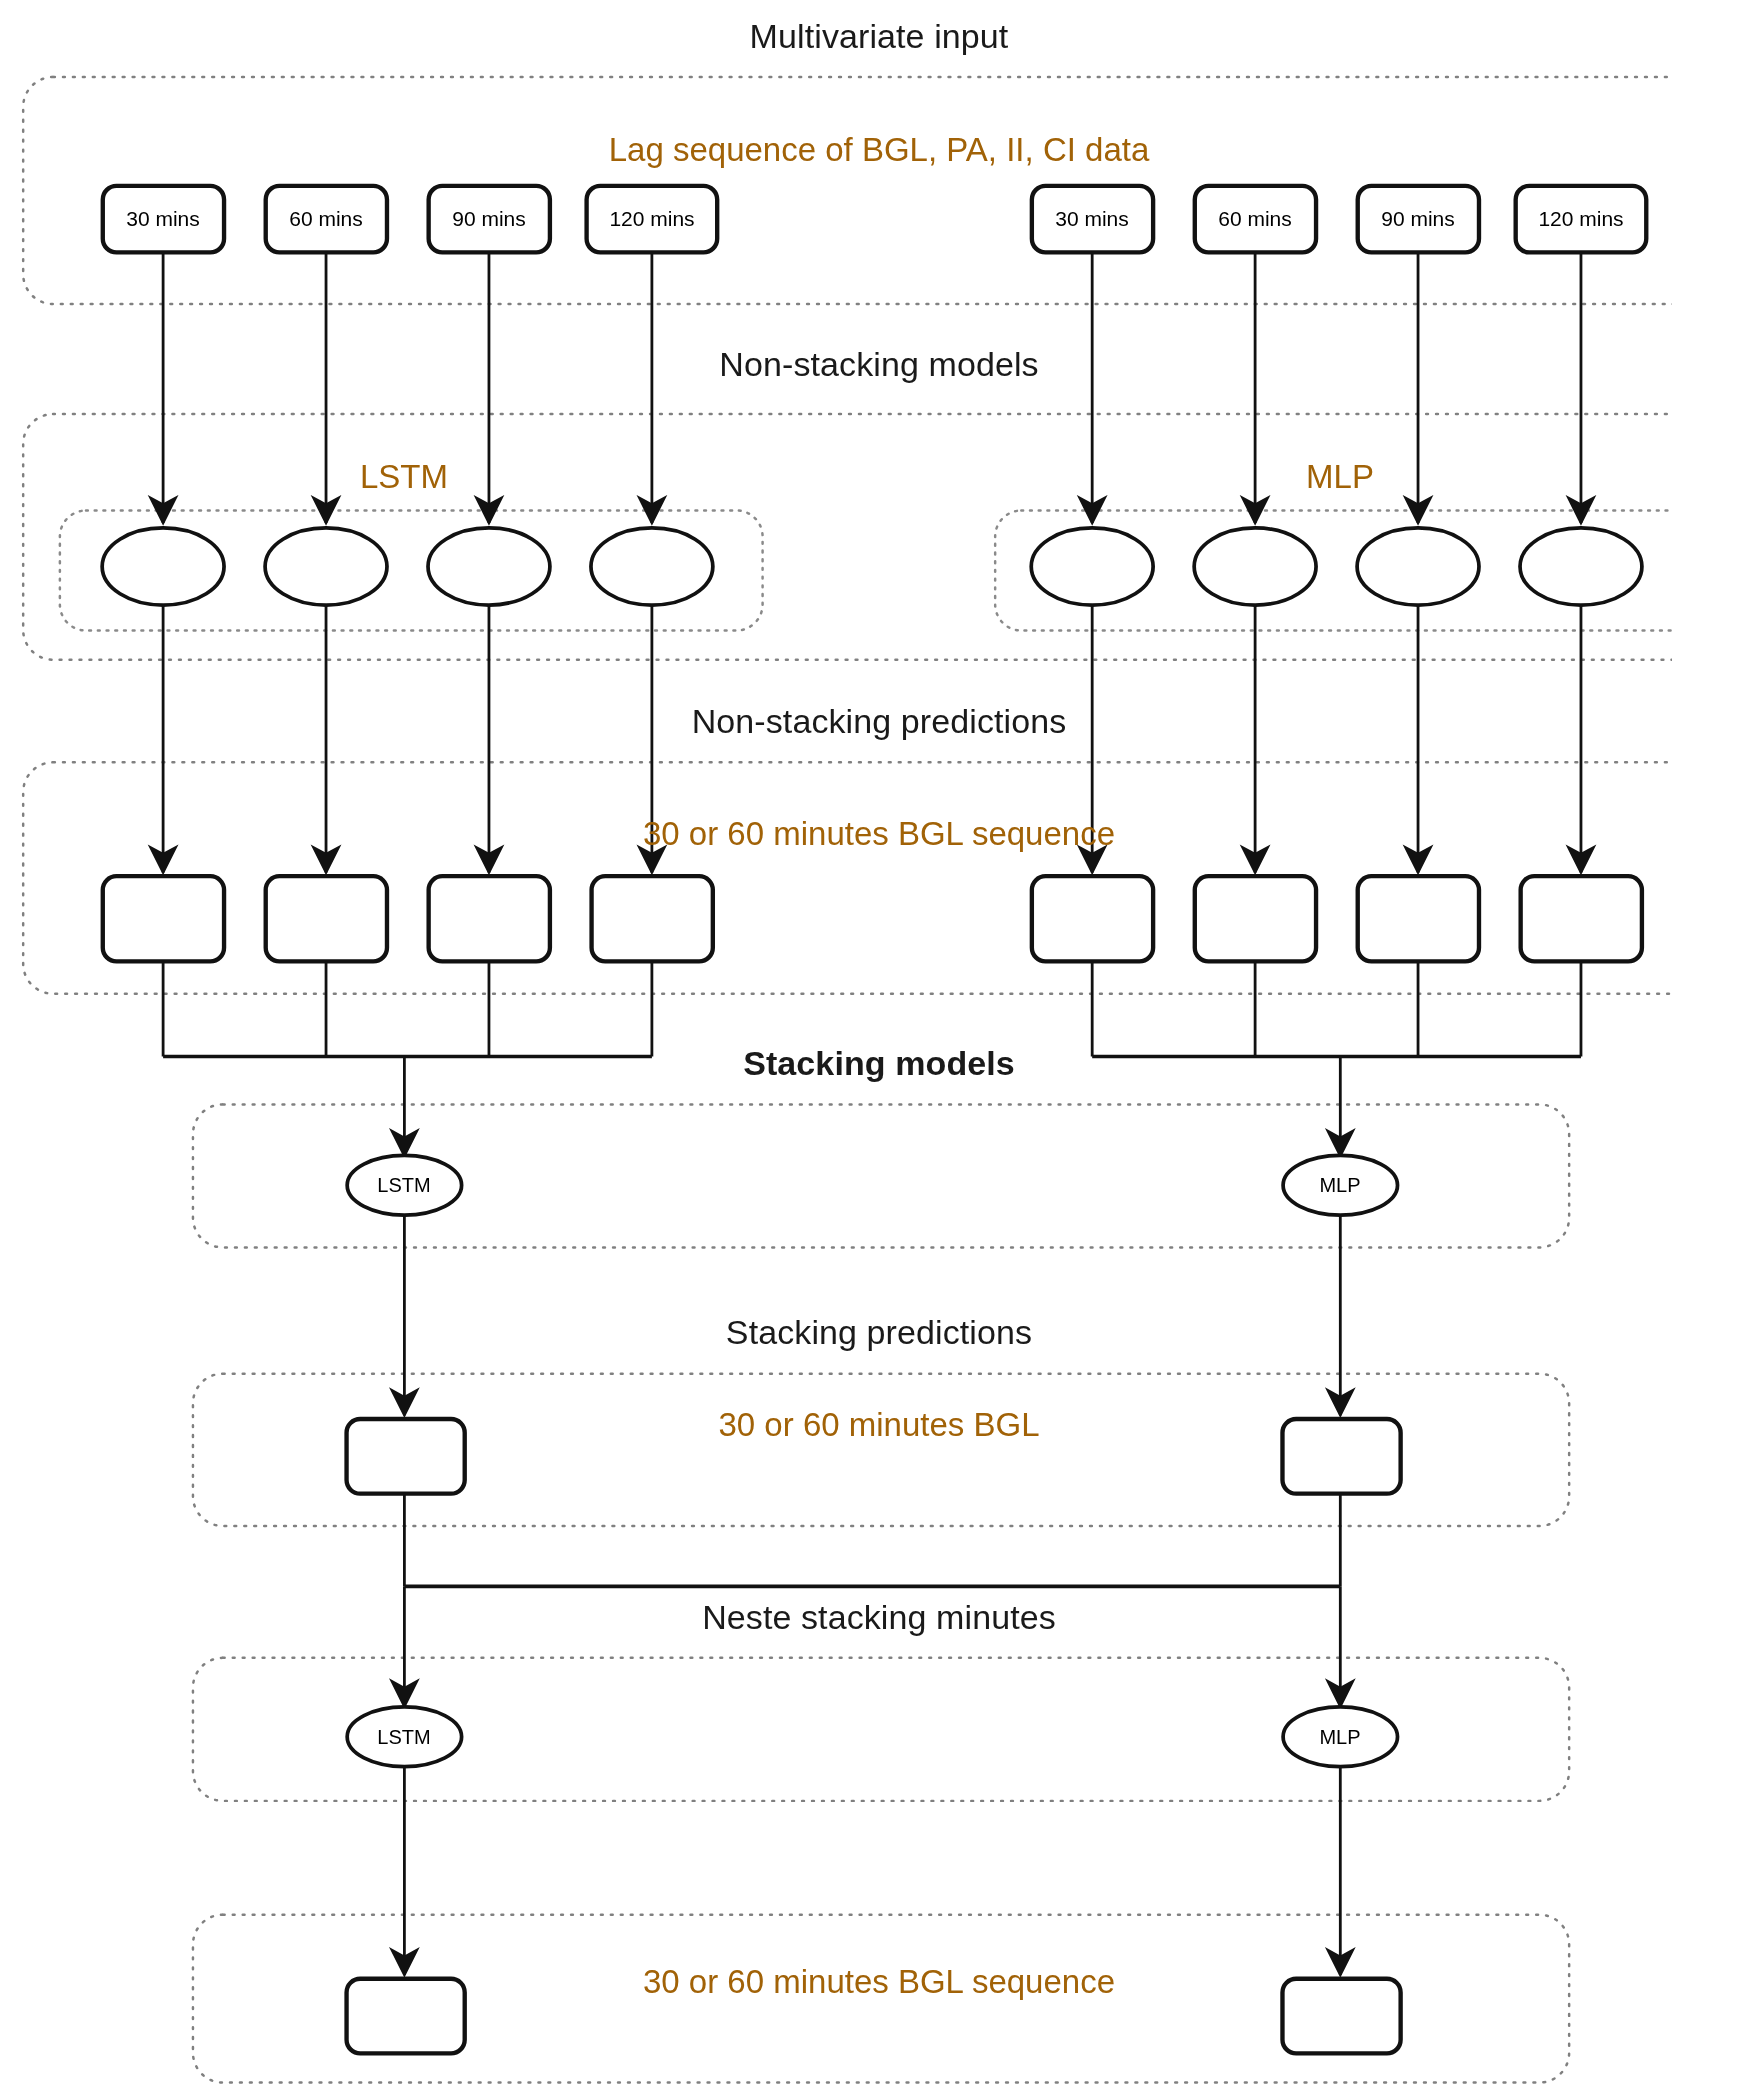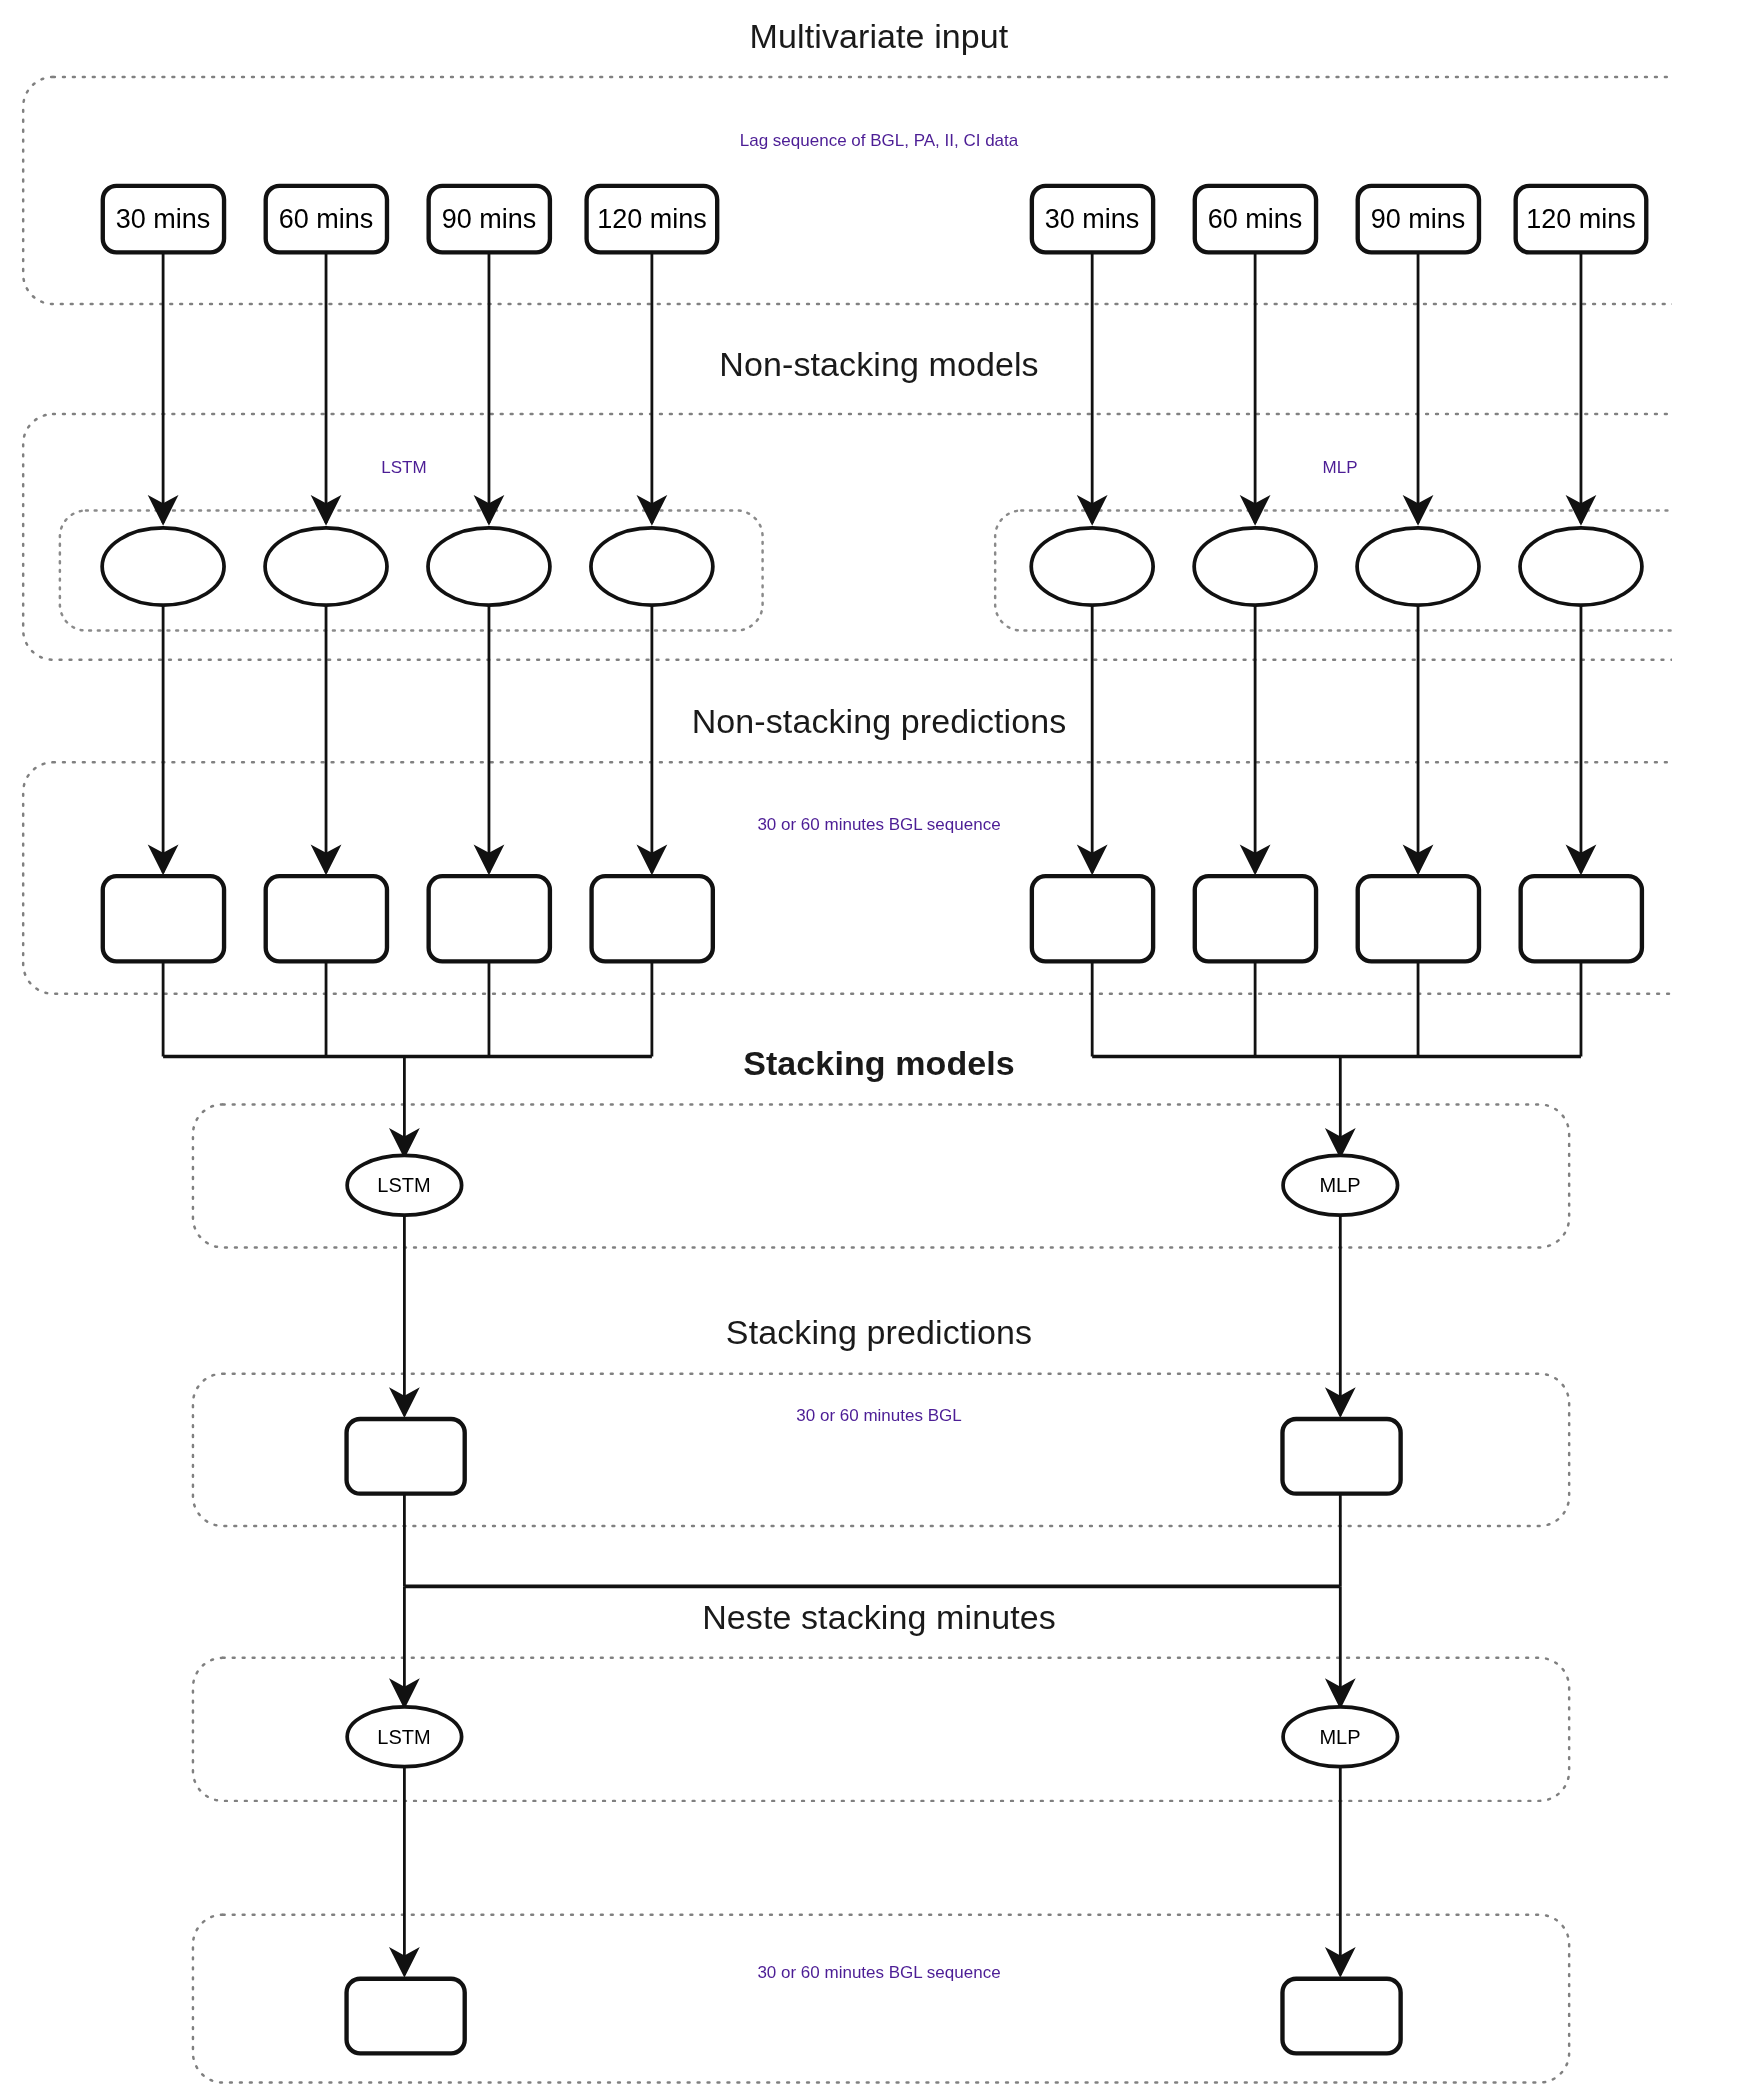--- a/index.html
+++ b/index.html
@@ -9,28 +9,28 @@
   .sect-title{
     position:absolute;
     font-size:34px;
     color:#1a1a1a;
     white-space:nowrap;
     transform:translateX(-50%);
     letter-spacing:0.1px;
   }
   .sub-label{
     position:absolute;
-    font-size:17px;
-    color:#4c1d95;
+    font-size:33px;
+    color:#a16207;
     white-space:nowrap;
     transform:translateX(-50%);
   }
   .node-text{
     position:absolute;
-    font-size:27px;
+    font-size:21px;
     color:#000;
     white-space:nowrap;
     transform:translate(-50%,-50%);
   }
   .node-text.small{font-size:20px;}
 </style>
 </head>
 <body>
 
 <div id="stage">

